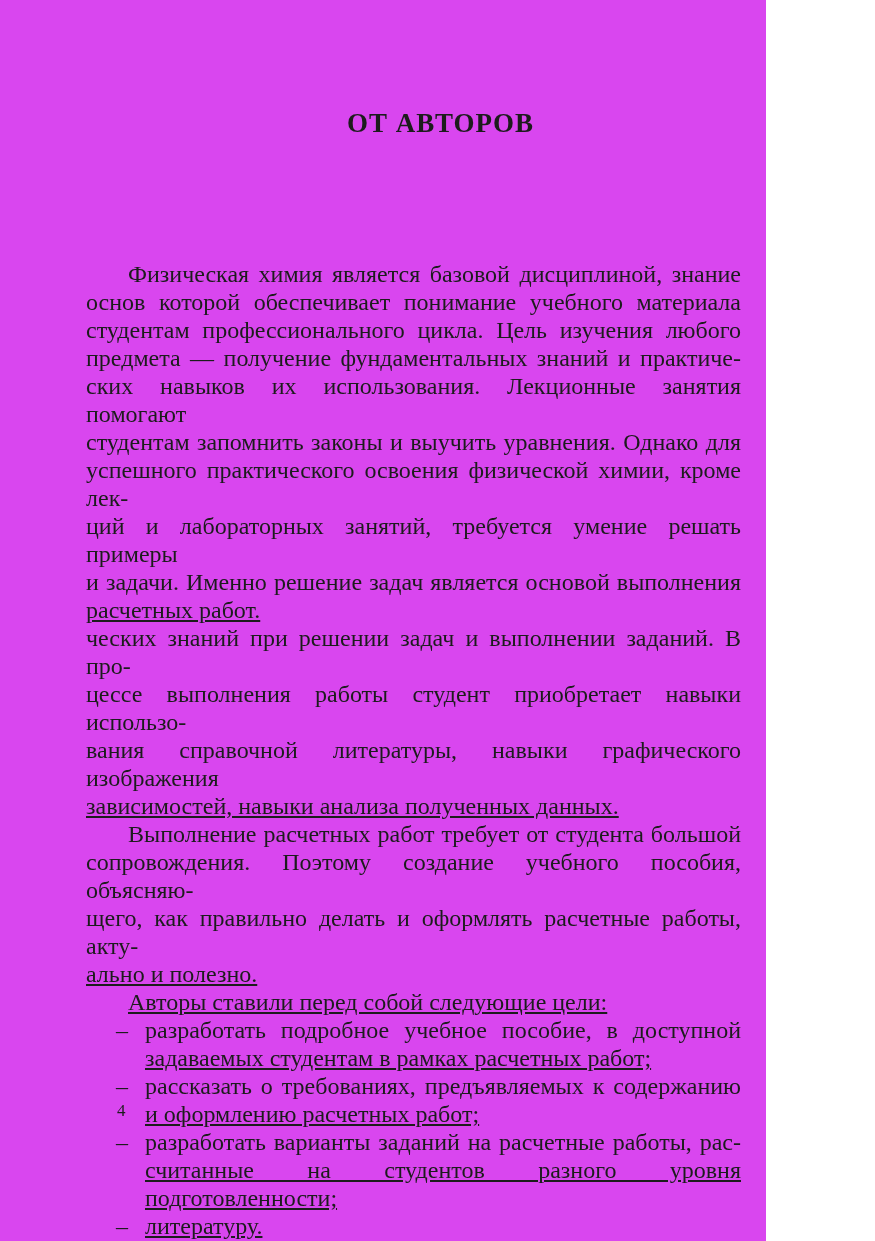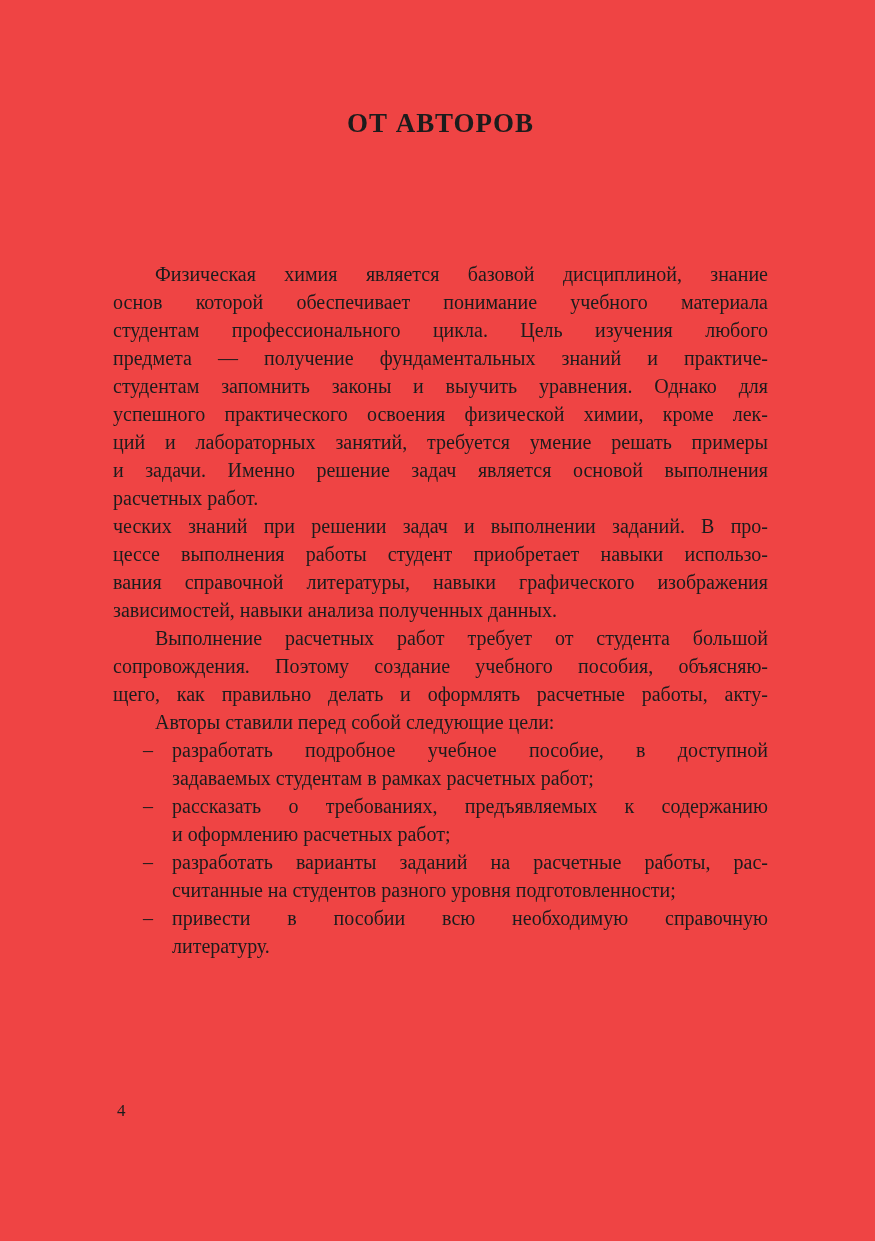--- a/index.html
+++ b/index.html
@@ -1,48 +1,48 @@
 <!DOCTYPE html>
 <html lang="ru"><head>
 <meta charset="utf-8">
 <style>
   html, body { margin: 0; padding: 0; }
   body { background: #ffffff; }
   .page {
     position: relative;
-    width: 875px;
+    width: 766px;
     height: 1241px;
-    background: #ef4444;
+    background: #d946ef;
     color: #1c1c1c;
     font-family: "Liberation Serif", serif;
     overflow: hidden;
   }
   .title {
     margin: 106px 0 0 113px;
     width: 655px;
     font-size: 27px;
     line-height: 34px;
     font-weight: bold;
     text-align: center;
     letter-spacing: 1px;
   }
   .textblock {
-    margin: 120px 0 0 113px;
+    margin: 120px 0 0 86px;
     width: 655px;
-    font-size: 20px;
+    font-size: 24px;
     line-height: 28px;
   }
   .para { margin: 0; padding: 0; }
   .line {
     display: block;
     text-align: justify;
     text-align-last: justify;
   }
   .line.first { text-indent: 42px; }
-  .line.last { text-align-last: left; }
+  .line.last { text-align-last: left; text-decoration: underline; }
   .goals { margin: 0; padding: 0; }
   .goal {
     position: relative;
     padding-left: 59px;
   }
   .goal .marker {
     position: absolute;
     left: 30px;
     top: 0;
     line-height: 28px;
@@ -62,38 +62,40 @@
 
   <h1 class="title">ОТ АВТОРОВ</h1>
 
   <div class="textblock">
 
     <p class="para">
       <span class="line first">Физическая химия является базовой дисциплиной, знание</span>
       <span class="line">основ которой обеспечивает понимание учебного материала</span>
       <span class="line">студентам профессионального цикла. Цель изучения любого</span>
       <span class="line">предмета — получение фундаментальных знаний и практиче-</span>
+      <span class="line">ских навыков их использования. Лекционные занятия помогают</span>
       <span class="line">студентам запомнить законы и выучить уравнения. Однако для</span>
       <span class="line">успешного практического освоения физической химии, кроме лек-</span>
       <span class="line">ций и лабораторных занятий, требуется умение решать примеры</span>
       <span class="line">и задачи. Именно решение задач является основой выполнения</span>
       <span class="line last">расчетных работ.</span>
     </p>
 
     <p class="para">
       <span class="line">ческих знаний при решении задач и выполнении заданий. В про-</span>
       <span class="line">цессе выполнения работы студент приобретает навыки использо-</span>
       <span class="line">вания справочной литературы, навыки графического изображения</span>
       <span class="line last">зависимостей, навыки анализа полученных данных.</span>
     </p>
 
     <p class="para">
       <span class="line first">Выполнение расчетных работ требует от студента большой</span>
       <span class="line">сопровождения. Поэтому создание учебного пособия, объясняю-</span>
       <span class="line">щего, как правильно делать и оформлять расчетные работы, акту-</span>
+      <span class="line last">ально и полезно.</span>
     </p>
 
     <p class="para">
       <span class="line first last">Авторы ставили перед собой следующие цели:</span>
     </p>
 
     <div class="goals">
 
       <div class="goal">
         <span class="marker">–</span>
@@ -108,21 +110,20 @@
       </div>
 
       <div class="goal">
         <span class="marker">–</span>
         <span class="line">разработать варианты заданий на расчетные работы, рас-</span>
         <span class="line last">считанные на студентов разного уровня подготовленности;</span>
       </div>
 
       <div class="goal">
         <span class="marker">–</span>
-        <span class="line">привести в пособии всю необходимую справочную</span>
         <span class="line last">литературу.</span>
       </div>
 
     </div>
 
   </div>
 
   <div class="page-number">4</div>
 
 </div>

